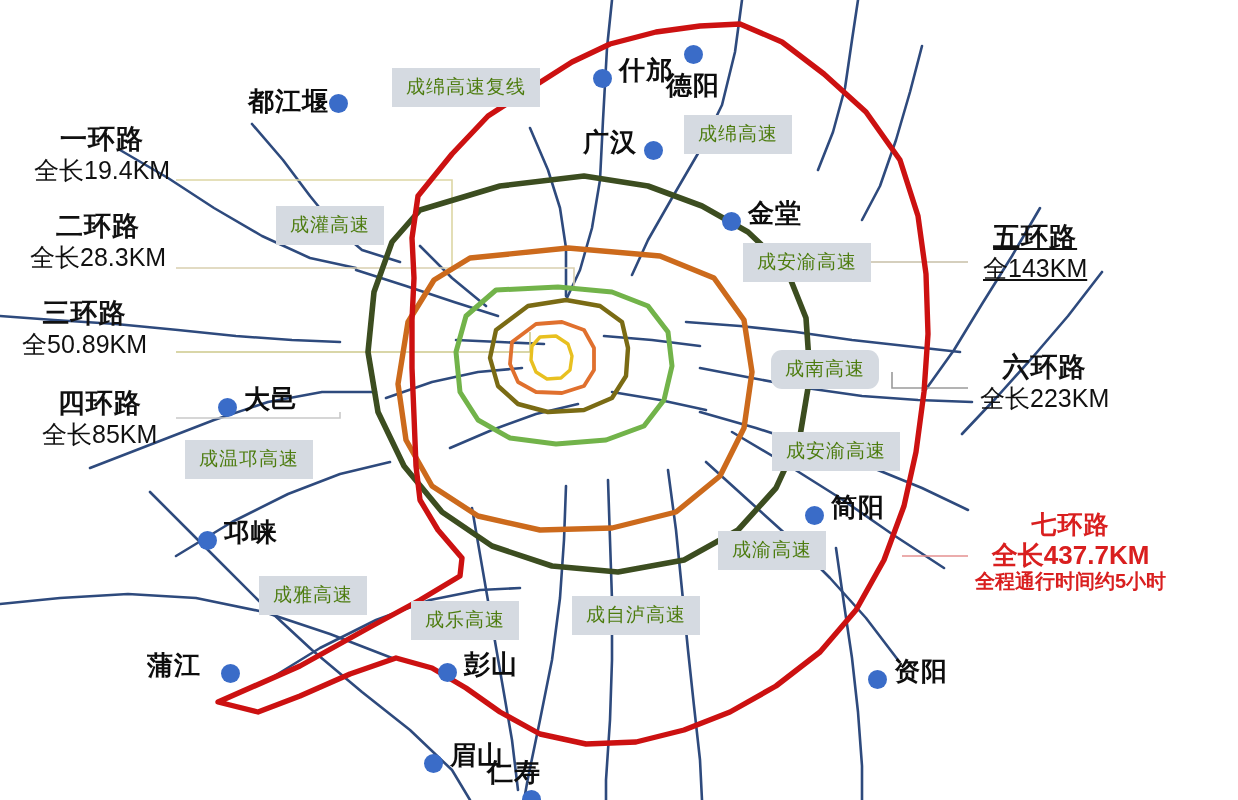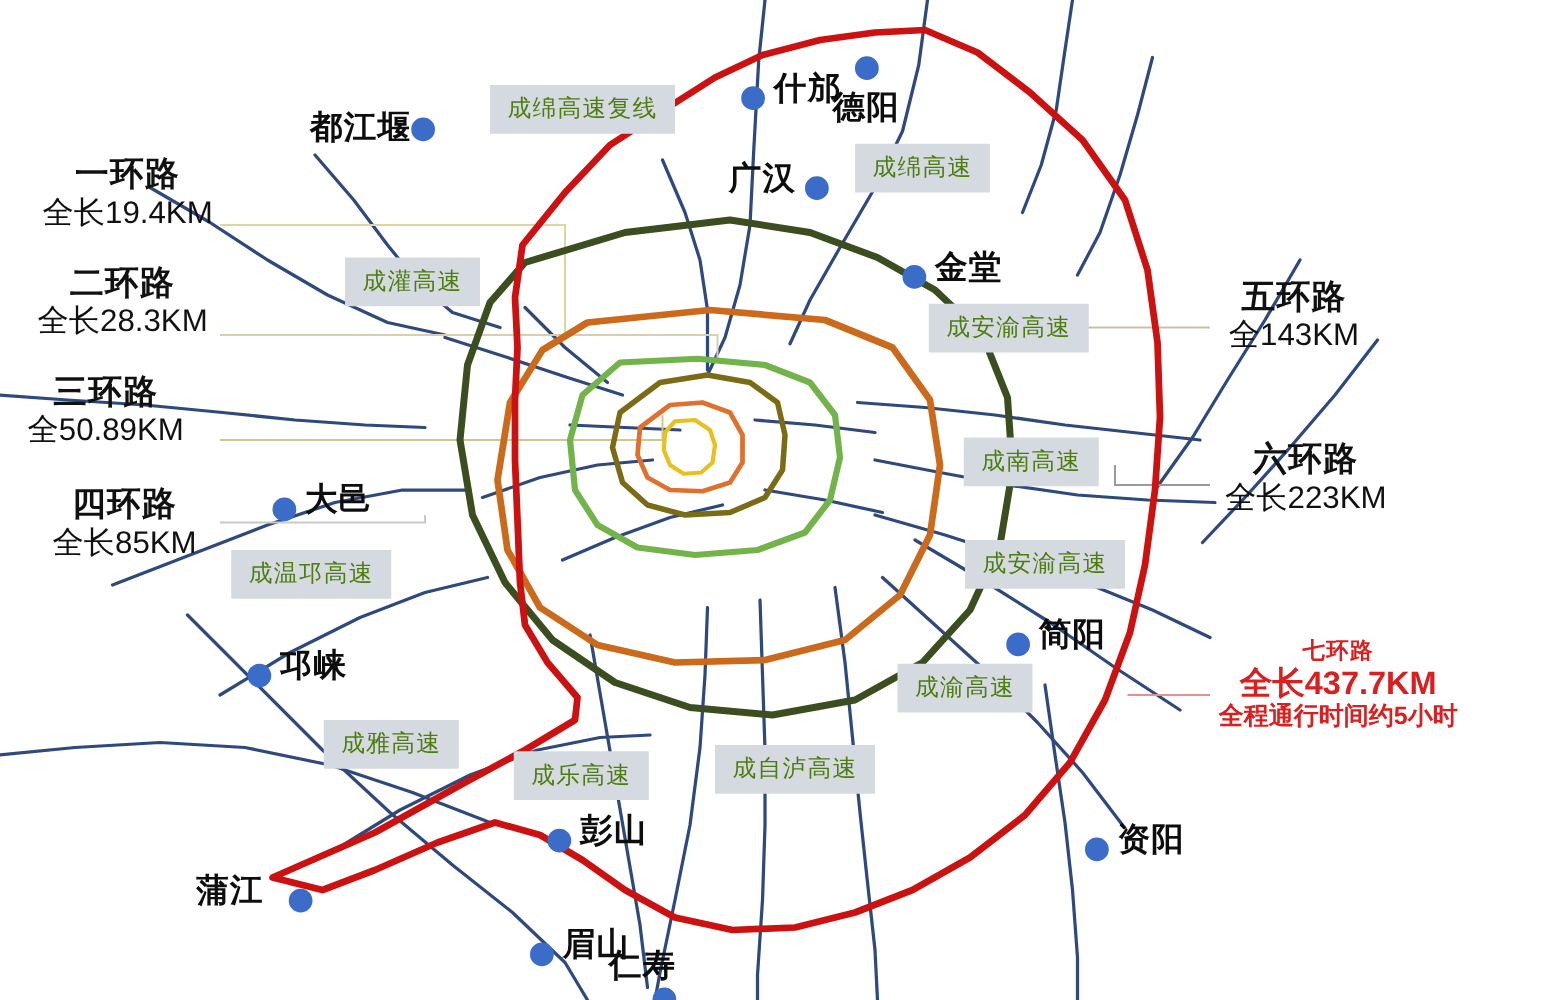--- a/index.html
+++ b/index.html
@@ -44,21 +44,21 @@
     display: block;
     font-size: 25px;
     font-weight: normal;
   }
   .ring-label.red-label .ring-name,
   .ring-label.red-label .ring-len,
   .ring-label.red-label .ring-extra {
     color: #d91f1f;
     font-weight: bold;
   }
-  .ring-label.red-label .ring-name { font-size: 18px; }
+  .ring-label.red-label .ring-name { font-size: 25px; }
   .ring-label.red-label .ring-len  { font-size: 26px; }
   .ring-label .ring-extra {
     display: block;
     font-size: 20px;
   }
   
   .city {
     position: absolute;
     display: flex;
     align-items: flex-end;
@@ -187,21 +187,21 @@
     <span class="ring-len">全长28.3KM</span>
   </div>
   <div class="ring-label" style="left:22px; top:298px;">
     <span class="ring-name">三环路</span>
     <span class="ring-len">全50.89KM</span>
   </div>
   <div class="ring-label" style="left:42px; top:388px;">
     <span class="ring-name">四环路</span>
     <span class="ring-len">全长85KM</span>
   </div>
-  <div class="ring-label" style="left:983px; top:222px;">
+  <div class="ring-label" style="left:983px; top:222px;text-decoration:underline;">
     <span class="ring-name">五环路</span>
     <span class="ring-len">全143KM</span>
   </div>
   <div class="ring-label" style="left:980px; top:352px;">
     <span class="ring-name">六环路</span>
     <span class="ring-len">全长223KM</span>
   </div>
   <div class="ring-label red-label" style="left:975px; top:510px;">
     <span class="ring-name">七环路</span>
     <span class="ring-len">全长437.7KM</span>
@@ -229,21 +229,21 @@
     <span class="cname">金堂</span>
   </div>
   <div class="city dot-left" style="left:218px; top:382px;">
     <span class="dot"></span>
     <span class="cname">大邑</span>
   </div>
   <div class="city dot-left" style="left:198px; top:515px;">
     <span class="dot"></span>
     <span class="cname">邛崃</span>
   </div>
-  <div class="city dot-right" style="left:157px; top:648px;margin-top:47px;">
+  <div class="city dot-right" style="left:147px; top:648px;">
     <span class="cname">蒲江</span>
     <span class="dot" style="margin-left:20px;"></span>
   </div>
   <div class="city dot-left" style="left:805px; top:490px;">
     <span class="dot"></span>
     <span class="cname">简阳</span>
   </div>
   <div class="city dot-left" style="left:868px; top:654px;">
     <span class="dot"></span>
     <span class="cname">资阳</span>
@@ -258,21 +258,21 @@
   </div>
   <div class="city dot-right" style="left:487px; top:755px;flex-direction:column;">
     <span class="cname">仁寿</span>
     <span class="dot"></span>
   </div>
 
   <div class="hw" style="left:392px; top:68px;">成绵高速复线</div>
   <div class="hw" style="left:684px; top:115px;">成绵高速</div>
   <div class="hw" style="left:276px; top:206px;">成灌高速</div>
   <div class="hw" style="left:743px; top:243px;">成安渝高速</div>
-  <div class="hw" style="left:771px; top:350px;">成南高速</div>
+  <div class="hw" style="left:771px; top:350px;border-radius:11px;">成南高速</div>
   <div class="hw" style="left:185px; top:440px;font-family:Liberation Serif, serif;">成温邛高速</div>
   <div class="hw" style="left:772px; top:432px;">成安渝高速</div>
   <div class="hw" style="left:718px; top:531px;">成渝高速</div>
   <div class="hw" style="left:259px; top:576px;">成雅高速</div>
   <div class="hw" style="left:411px; top:601px;">成乐高速</div>
   <div class="hw" style="left:572px; top:596px;">成自泸高速</div>
 
 </div>
 
 </body></html>

